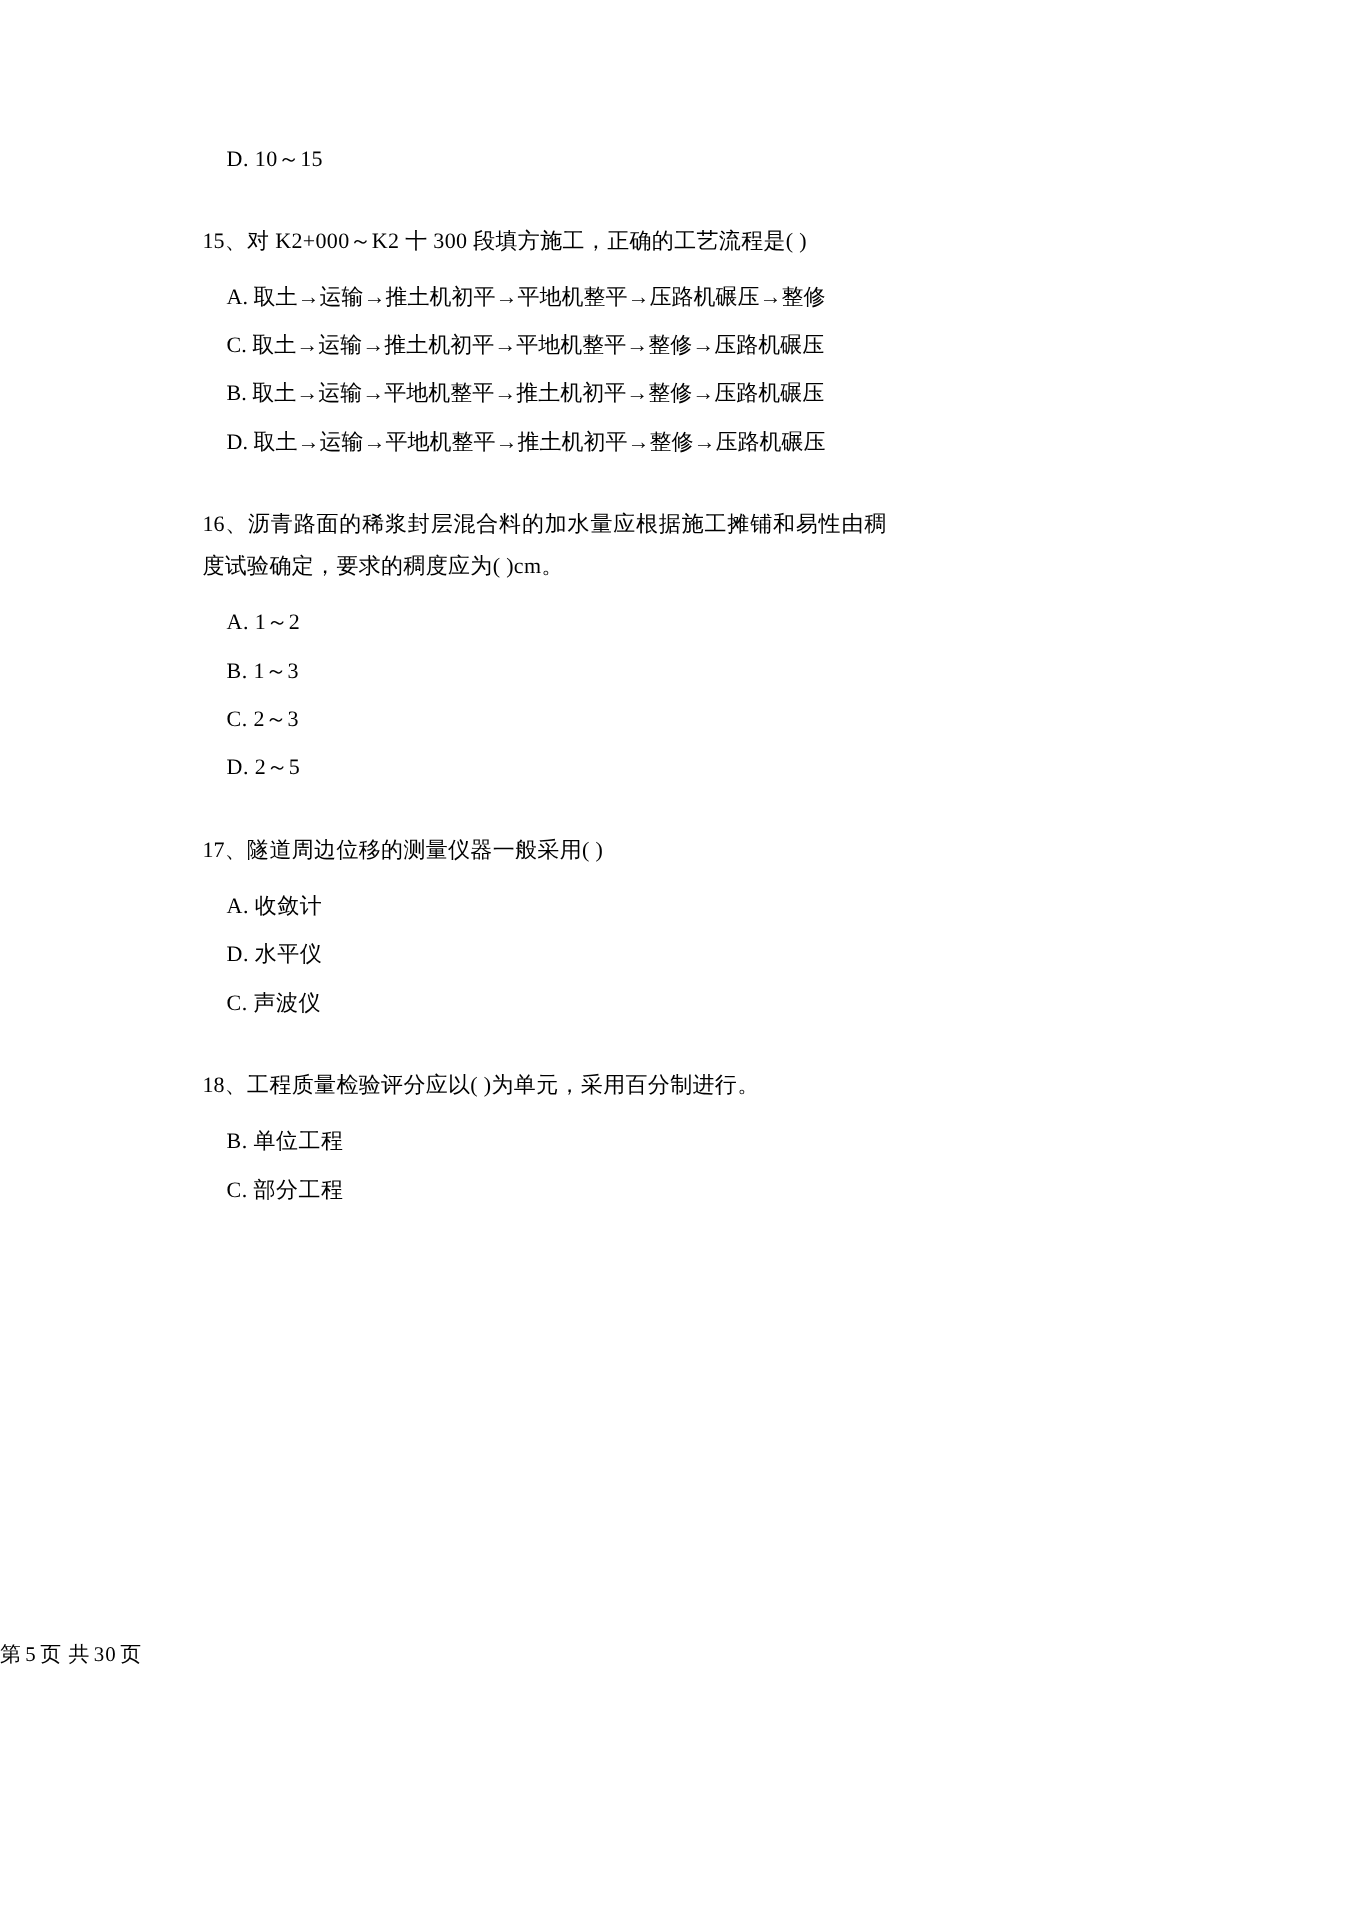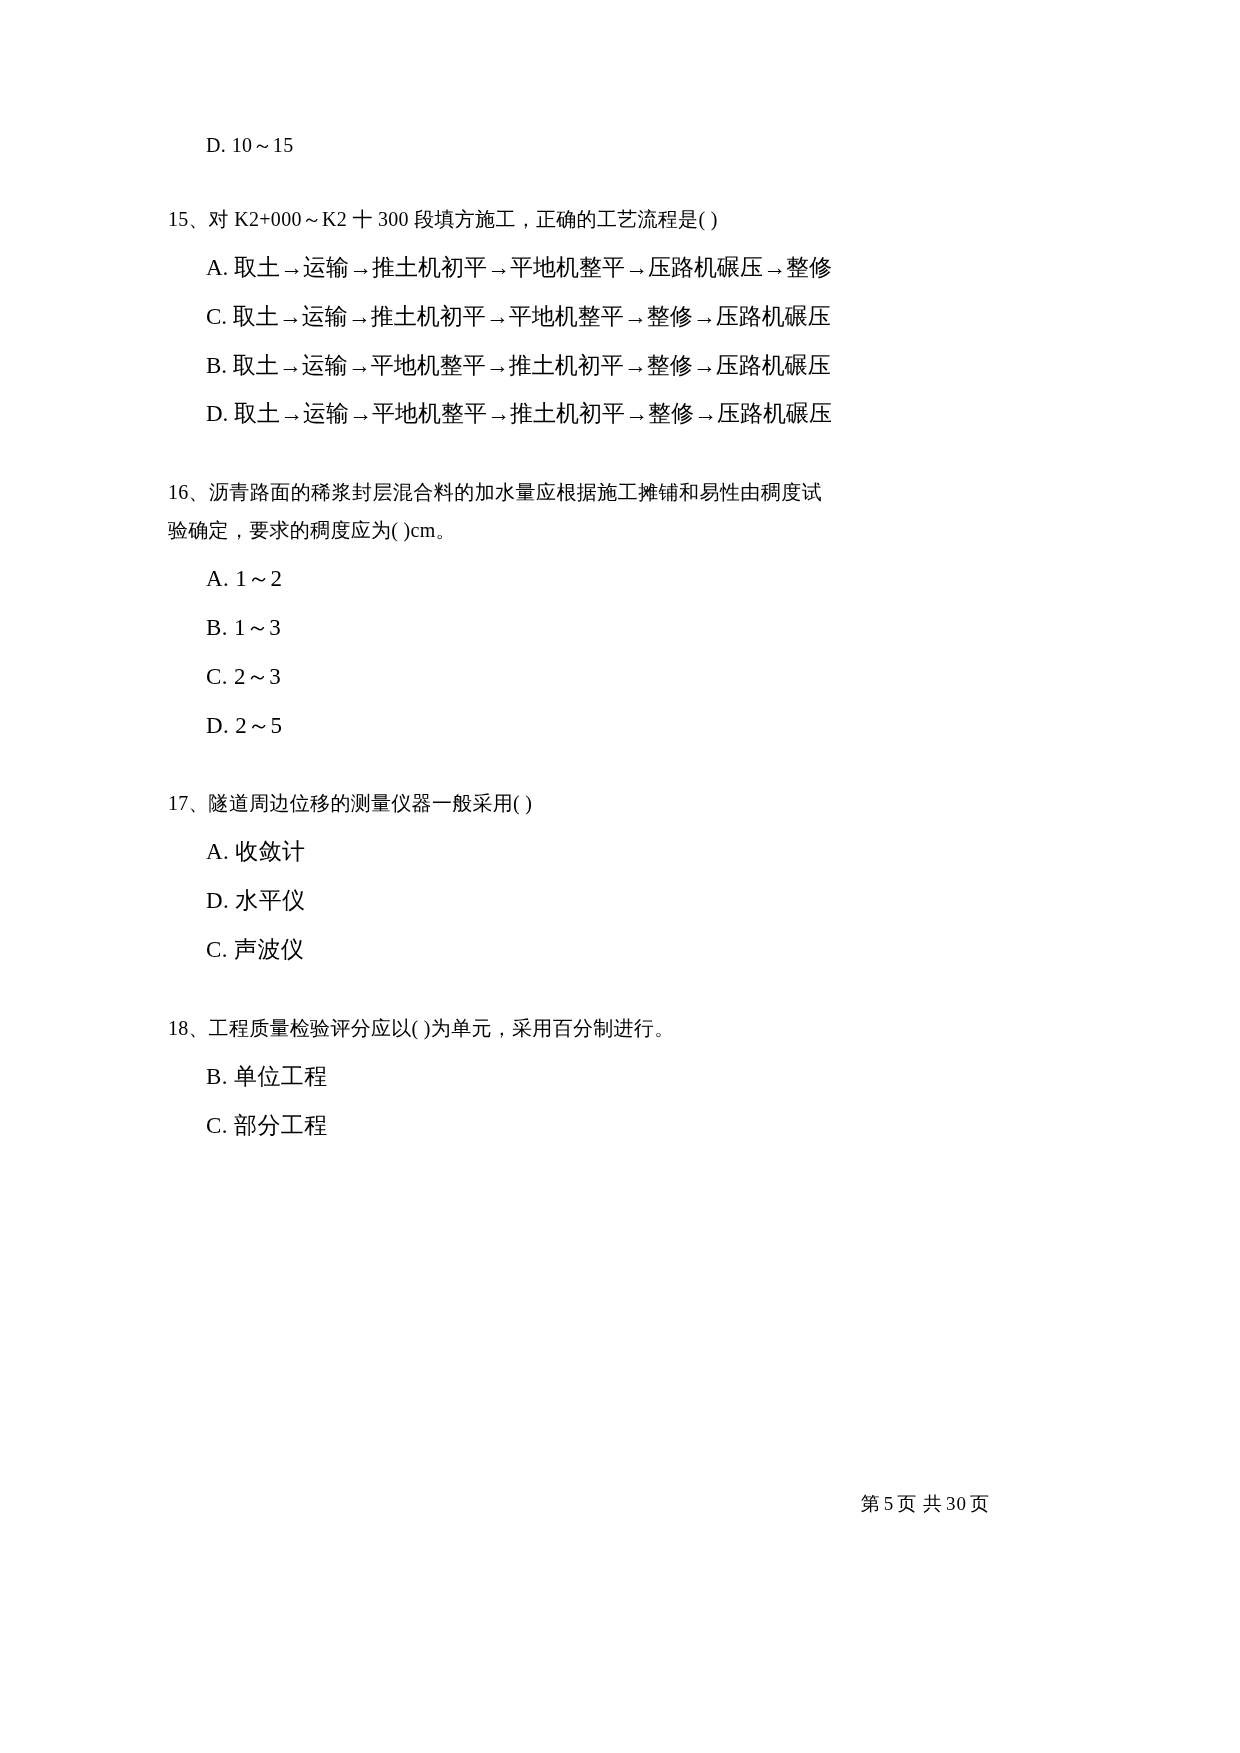--- a/index.html
+++ b/index.html
@@ -27,48 +27,48 @@
     line-height: 1.5;
     margin: 0 0 0 38px;
     letter-spacing: 0.4px;
   }
   .question {
     margin-top: 40px;
   }
   .q-stem {
     font-size: 20px;
     line-height: 1.9;
-    margin: 0;
+    margin: 16px;
     text-align: justify;
     letter-spacing: 0.3px;
   }
   .q-stem .num {
     letter-spacing: 0.2px;
   }
   .options {
     margin: 0;
     padding: 0;
     list-style: none;
   }
   .option {
-    font-size: 23px;
+    font-size: 20px;
     line-height: 1.6;
     margin: 12px 0 0 38px;
     letter-spacing: 0.4px;
     white-space: nowrap;
   }
   .option.flow {
     letter-spacing: 0px;
   }
   .footer {
     position: absolute;
     left: 0;
     right: 0;
     bottom: 236px;
-    text-align: right;
+    text-align: left;
     font-size: 19px;
     letter-spacing: 1px;
   }
   .footer .pg {
     padding: 0 3px;
   }
 </style>
 </head>
 <body>
 

